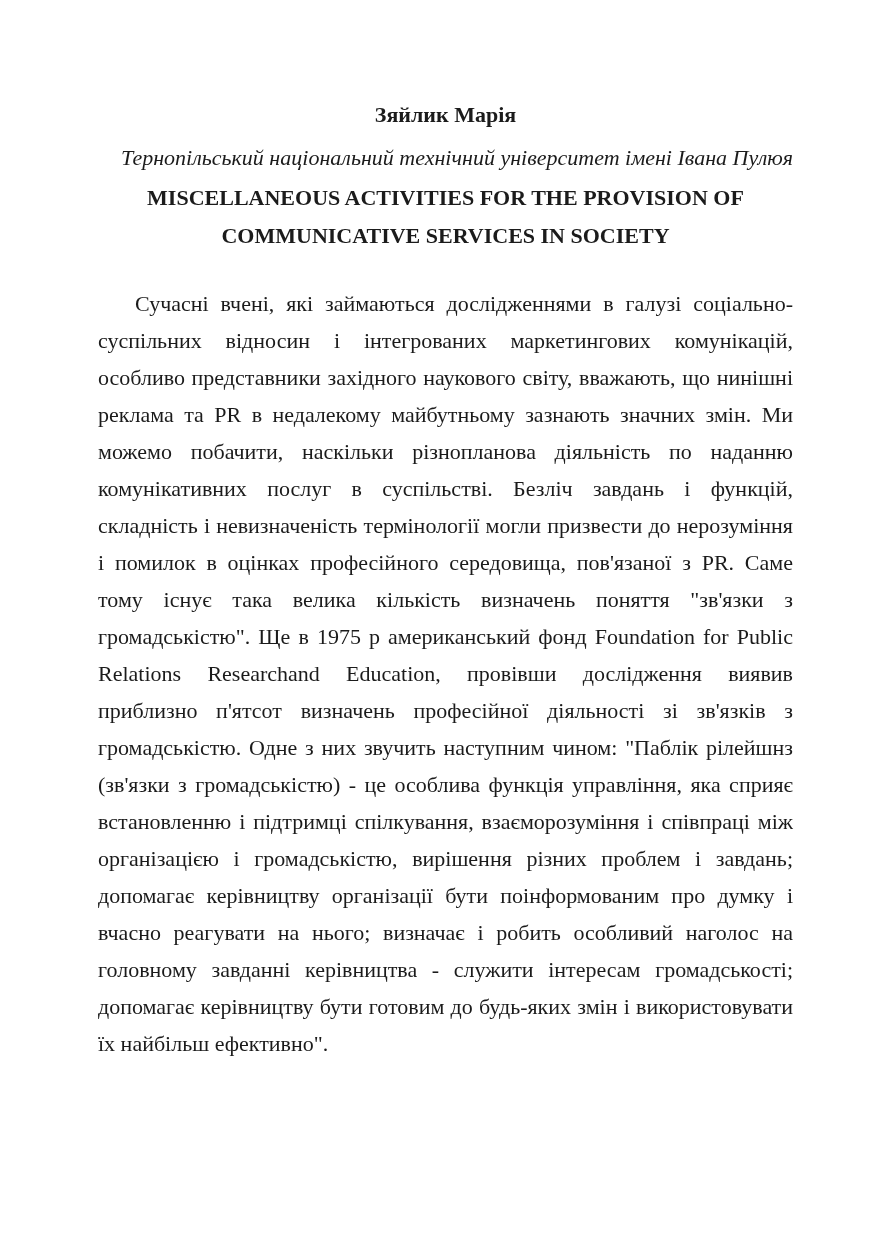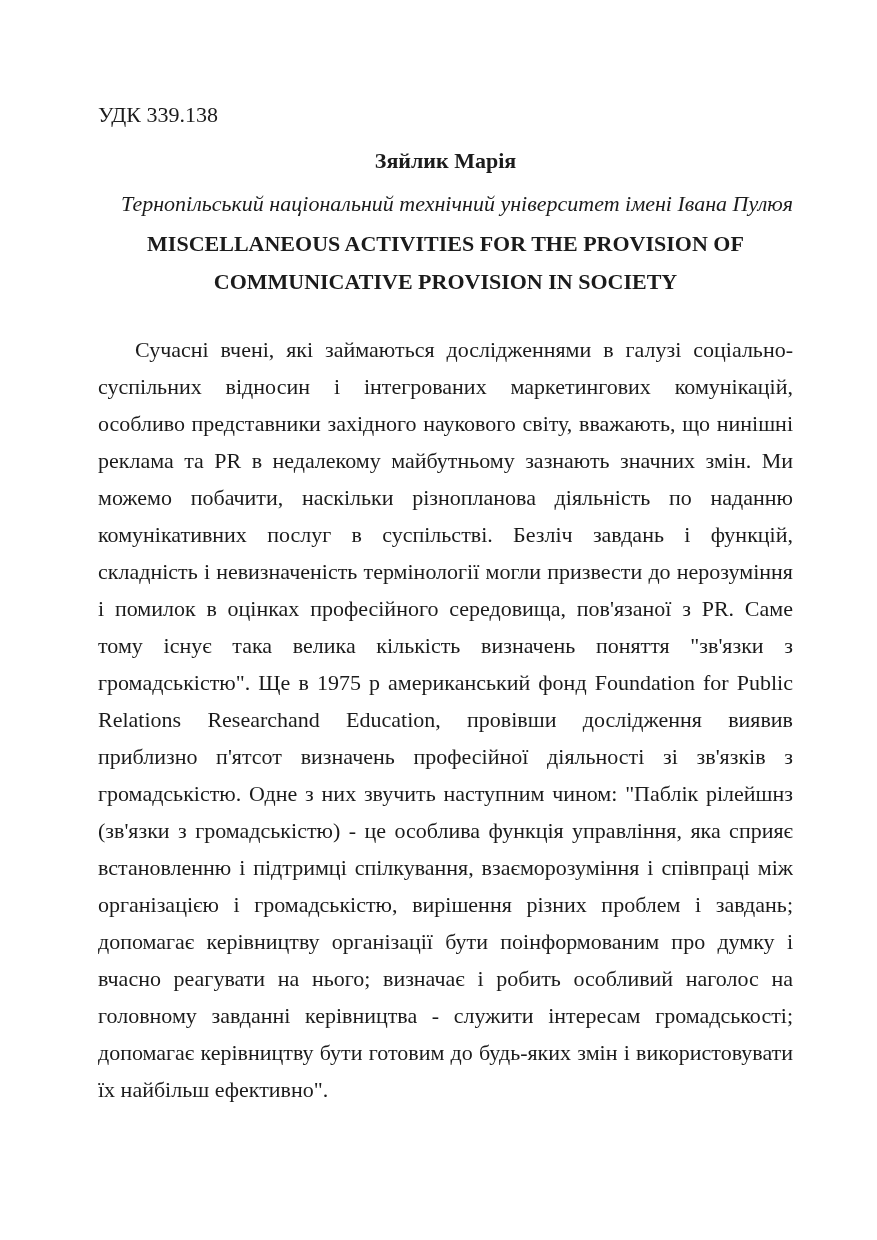--- a/index.html
+++ b/index.html
@@ -54,27 +54,26 @@
     text-align: justify;
     text-indent: 37px;
     margin: 30px 0 12px 0;
   }
 </style>
 </head>
 <body>
 
 <div class="page">
 
-  <div class="udc">УДК 339.138</div>
 
   <div class="author">Зяйлик Марія</div>
 
 
   <div class="affiliation">Тернопільський національний технічний університет імені Івана Пулюя</div>
 
   <div class="title-block">
     <div class="title-line">MISCELLANEOUS ACTIVITIES FOR THE PROVISION OF</div>
-    <div class="title-line">COMMUNICATIVE PROVISION IN SOCIETY</div>
+    <div class="title-line">COMMUNICATIVE SERVICES IN SOCIETY</div>
   </div>
 
   <p class="abstract">Сучасні вчені, які займаються дослідженнями в галузі соціально-суспільних відносин і інтегрованих маркетингових комунікацій, особливо представники західного наукового світу, вважають, що нинішні реклама та PR в недалекому майбутньому зазнають значних змін. Ми можемо побачити, наскільки різнопланова діяльність по наданню комунікативних послуг в суспільстві. Безліч завдань і функцій, складність і невизначеність термінології могли призвести до нерозуміння і помилок в оцінках професійного середовища, пов'язаної з PR. Саме тому існує така велика кількість визначень поняття "зв'язки з громадськістю". Ще в 1975 р американський фонд Foundation for Public Relations Researchand Education, провівши дослідження виявив приблизно п'ятсот визначень професійної діяльності зі зв'язків з громадськістю. Одне з них  звучить наступним чином: "Паблік рілейшнз (зв'язки з громадськістю) - це особлива функція управління, яка сприяє встановленню і підтримці спілкування, взаєморозуміння і співпраці між організацією і громадськістю, вирішення різних проблем і завдань; допомагає керівництву організації бути поінформованим про думку і вчасно реагувати на нього; визначає і робить особливий наголос на головному завданні керівництва - служити інтересам громадськості; допомагає керівництву бути готовим до будь-яких змін і використовувати їх найбільш ефективно".</p>
 
 </div>
 
 </body></html>

